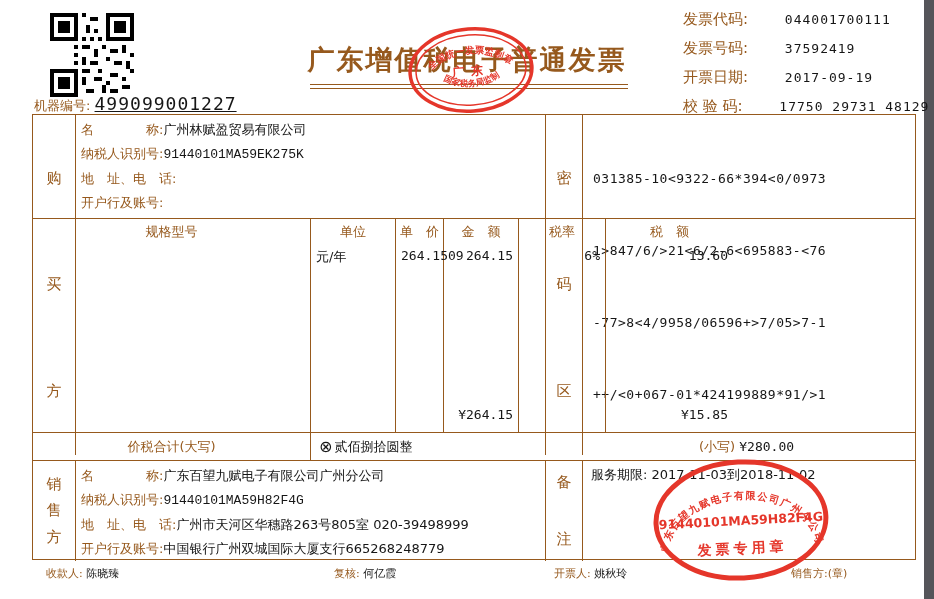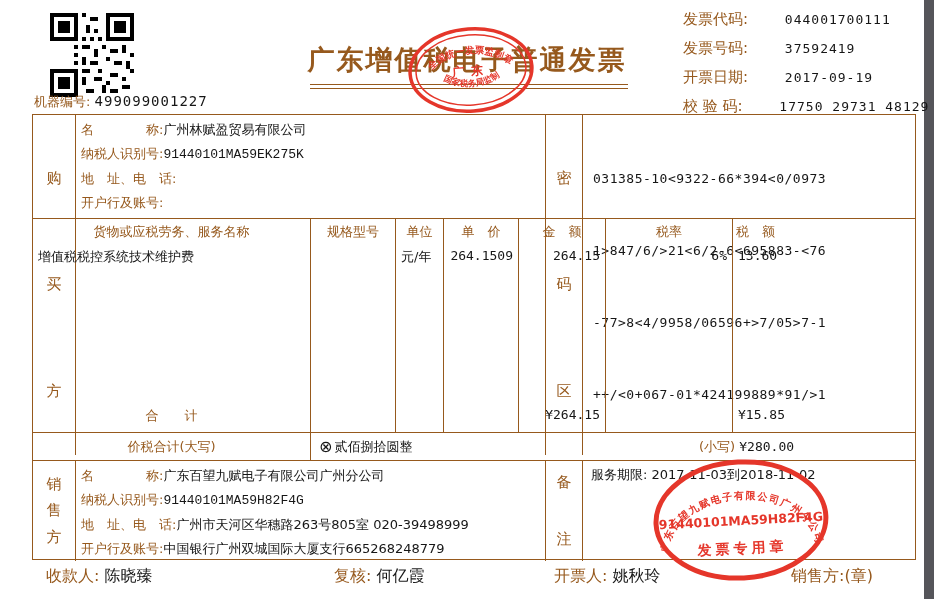--- a/index.html
+++ b/index.html
@@ -10,21 +10,21 @@
   body{font-family:"DejaVu Sans",sans-serif;font-size:13px;color:var(--black);position:relative;}
   .abs{position:absolute;}
   .brown{color:var(--brown);}
   .mono{font-family:"DejaVu Sans Mono",monospace;}
   .serif{font-family:Liberation Mono, monospace;}
 
   #gray-edge{left:924px;top:0;width:10px;height:599px;background:var(--gray_bar);}
 
   #qr{left:50px;top:13px;}
   #machine-line{left:34px;top:93px;font-size:13px;}
-  #machine-line .val{font-size:14px;letter-spacing:1px;}
+  #machine-line .val{font-size:18px;letter-spacing:1px;text-decoration:underline;}
 
   #title{left:252px;top:42px;width:430px;text-align:center;font-size:27px;letter-spacing:2px;color:var(--brown);font-weight:bold;}
   #title-underline{left:310px;top:84px;width:318px;height:5px;border-top:1px solid var(--brown);border-bottom:1px solid var(--brown);}
 
   #header-info{left:683px;top:5px;line-height:29px;white-space:nowrap;}
   #header-info .lbl{color:var(--brown);font-size:15px;white-space:pre;}
   #header-info .val{font-size:13px;letter-spacing:1px;margin-left:32px;}
 
   #invoice-box{left:32px;top:114px;width:884px;height:446px;border:1px solid var(--brown);}
   .row-grid{display:grid;width:100%;}
@@ -50,21 +50,21 @@
   #tax-total-row .cap-label{border-right:1px solid var(--brown);display:flex;align-items:center;justify-content:center;color:var(--brown);}
   #tax-total-row .cap-cell{position:relative;display:flex;align-items:center;padding-left:8px;}
   #tax-total-row .mark{font-size:16px;margin-right:2px;}
   #tax-total-row .small{position:absolute;left:388px;top:0;height:100%;display:flex;align-items:center;}
 
   #seller-row{height:97px;}
   #remark-cell{position:relative;padding:5px 0 0 8px;}
   #remark-label{justify-content:space-between;padding:12px 0;}
 
   #footer-row{left:32px;top:566px;width:884px;height:22px;}
-  .f-item{position:absolute;top:0;white-space:nowrap;font-size:16px;}
+  .f-item{position:absolute;top:0;white-space:nowrap;font-size:11px;}
   .f-item .flbl{color:var(--brown);}
 
   #supervision-seal{left:406px;top:26px;transform:rotate(-4deg);}
   #company-seal{left:650px;top:457px;transform:rotate(-3deg);}
   svg text{font-family:"DejaVu Sans",sans-serif;}
 </style>
 </head>
 <body>
 
 <div class="abs" id="gray-edge"></div>
@@ -166,25 +166,20 @@
     <div class="pwd-area">
       <div>031385-10&lt;9322-66*394&lt;0/0973</div>
       <div>1&gt;847/6/&gt;21&lt;6/2-6&lt;695883-&lt;76</div>
       <div>-77&gt;8&lt;4/9958/06596+&gt;7/05&gt;7-1</div>
       <div>++/&lt;0+067-01*424199889*91/&gt;1</div>
     </div>
   </div>
 
   <div class="row-grid" id="goods-section">
     <div class="gcol">
-      <div class="ghead">货物或应税劳务、服务名称</div>
-      <div class="gbody">增值税税控系统技术维护费</div>
-      <div class="gtotal c">合　　计</div>
-    </div>
-    <div class="gcol">
       <div class="ghead">规格型号</div>
       <div class="gbody"></div>
       <div class="gtotal"></div>
     </div>
     <div class="gcol">
       <div class="ghead">单位</div>
       <div class="gbody">元/年</div>
       <div class="gtotal"></div>
     </div>
     <div class="gcol">

